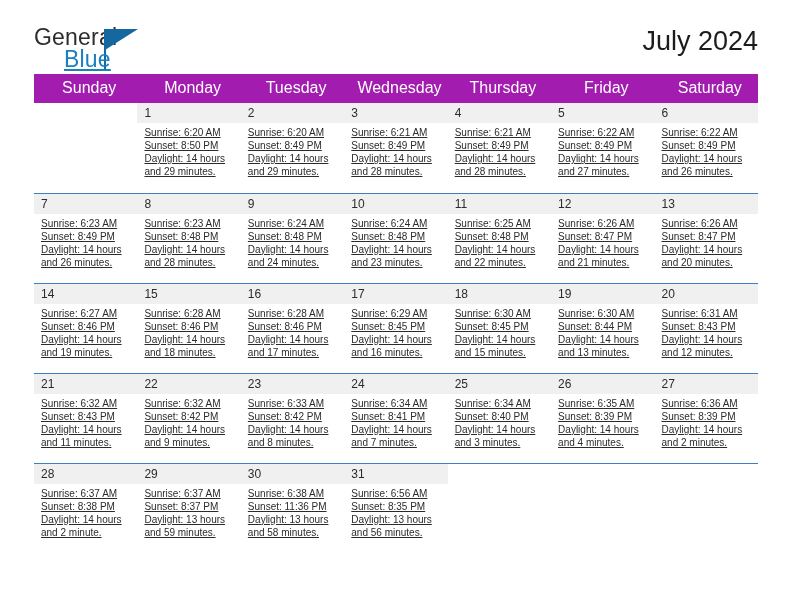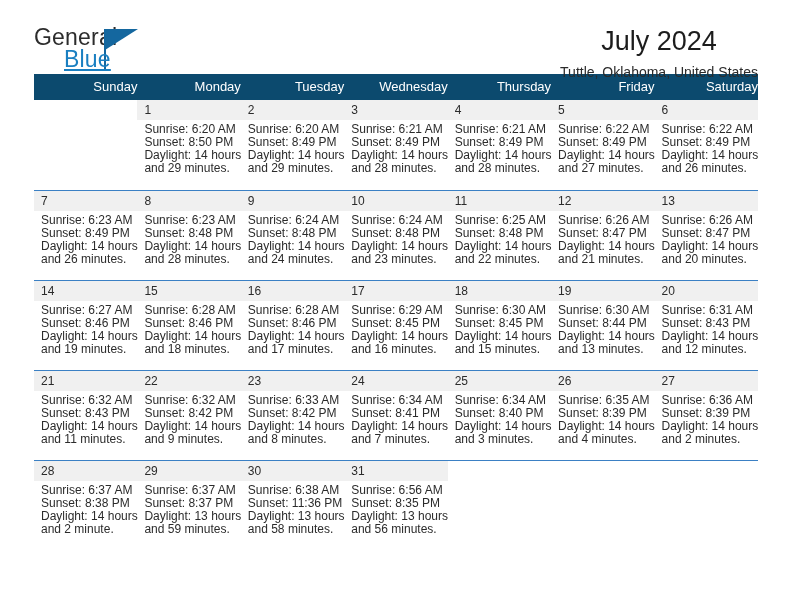--- a/index.html
+++ b/index.html
@@ -69,21 +69,21 @@
   .brand-stem {
     position: absolute;
     left: 70px;
     top: 3px;
     width: 2px;
     height: 40px;
     background: #14679f;
   }
 
   .titles {
-    text-align: center;
+    text-align: left;
     padding-top: 0px;
   }
   .cal-title {
     font-size: 27px;
     color: #1c1c1c;
     line-height: 1.15;
     white-space: nowrap;
   }
   .cal-sub {
     font-size: 14px;
@@ -92,25 +92,25 @@
     white-space: nowrap;
   }
 
   
   .calendar {
     width: 724px;
     border-collapse: collapse;
     table-layout: fixed;
   }
   .calendar th {
-    background: #0c4a6e;
+    background: #a21caf;
     color: #ffffff;
-    font-size: 13px;
+    font-size: 16px;
     font-weight: normal;
-    text-align: right;
+    text-align: center;
     padding: 5px 0 6px 7px;
     height: 19px;
     box-sizing: border-box;
   }
   .calendar td {
     vertical-align: top;
     padding: 0;
     border-top: 1px solid #3b80c4;
     height: 90px;
     box-sizing: border-box;
@@ -125,44 +125,44 @@
     padding: 4px 0 4px 7px;
     height: 20px;
     box-sizing: border-box;
     line-height: 13px;
   }
   .daynum.empty {
     background: transparent;
   }
   .info {
     padding: 3px 5px 0 7px;
-    font-size: 12px;
+    font-size: 10px;
     line-height: 13.1px;
     color: #2b2b2b;
+    text-decoration: underline;
   }
   .info div { white-space: nowrap; }
   td.blank { background: #ffffff; }
 </style>
 </head>
 <body>
 
 <div class="page">
 
   <div class="topbar">
 
     <div class="brand">
       <span class="brand-general">General</span>
       <span class="brand-stem"></span>
       <span class="brand-flag"></span>
       <span class="brand-blue">Blue</span>
     </div>
 
     <div class="titles">
       <div class="cal-title">July 2024</div>
-      <div class="cal-sub">Tuttle, Oklahoma, United States</div>
     </div>
 
   </div>
 
   <table class="calendar">
     <thead>
       <tr>
         <th>Sunday</th>
         <th>Monday</th>
         <th>Tuesday</th>

